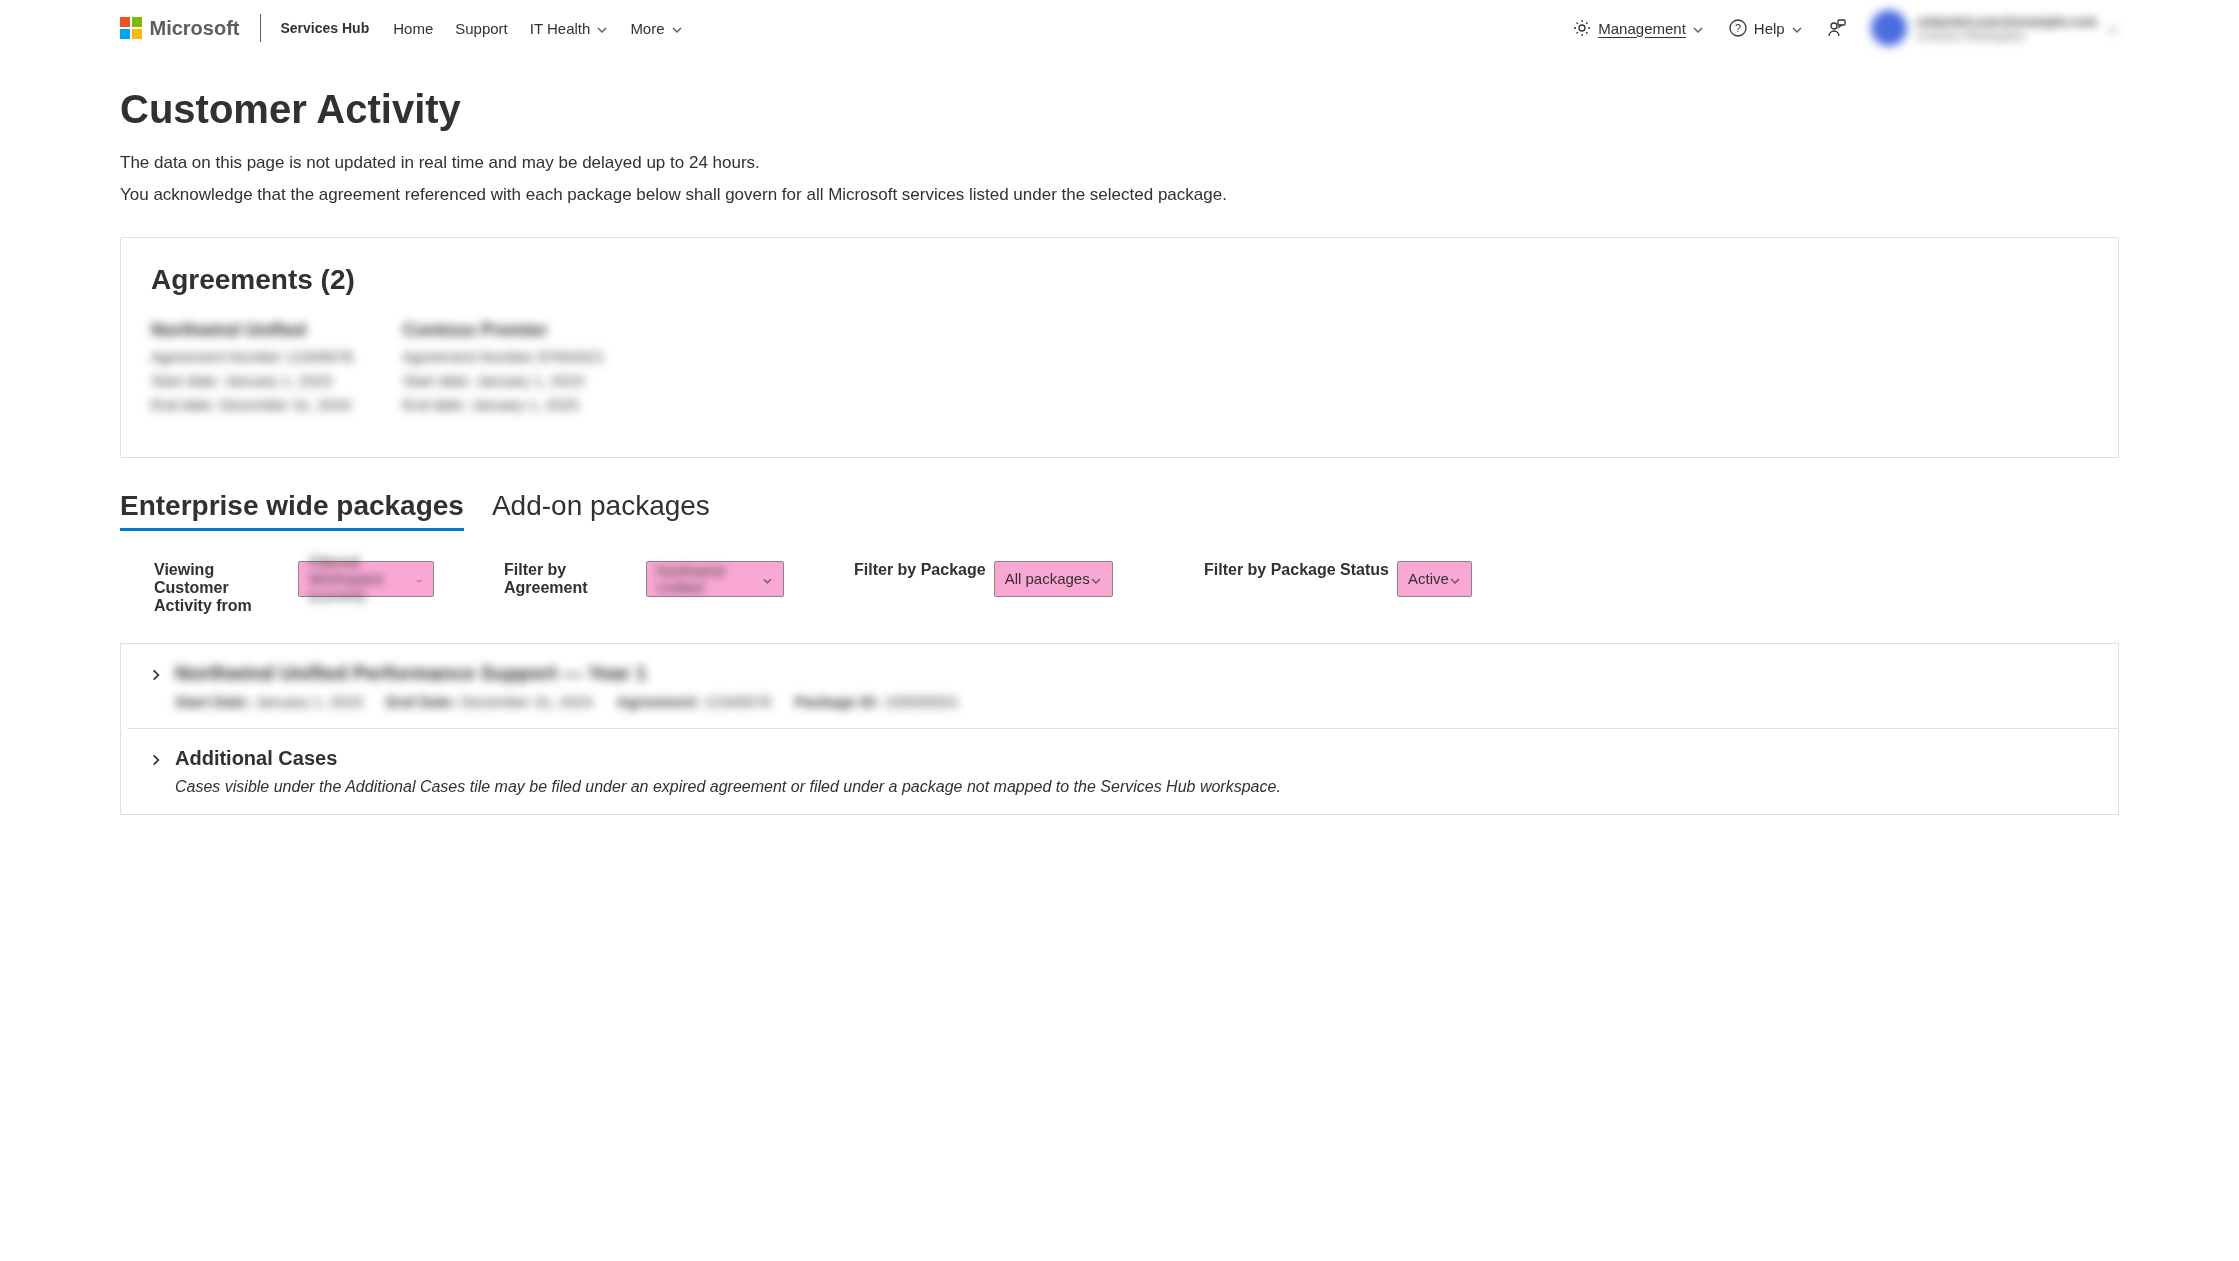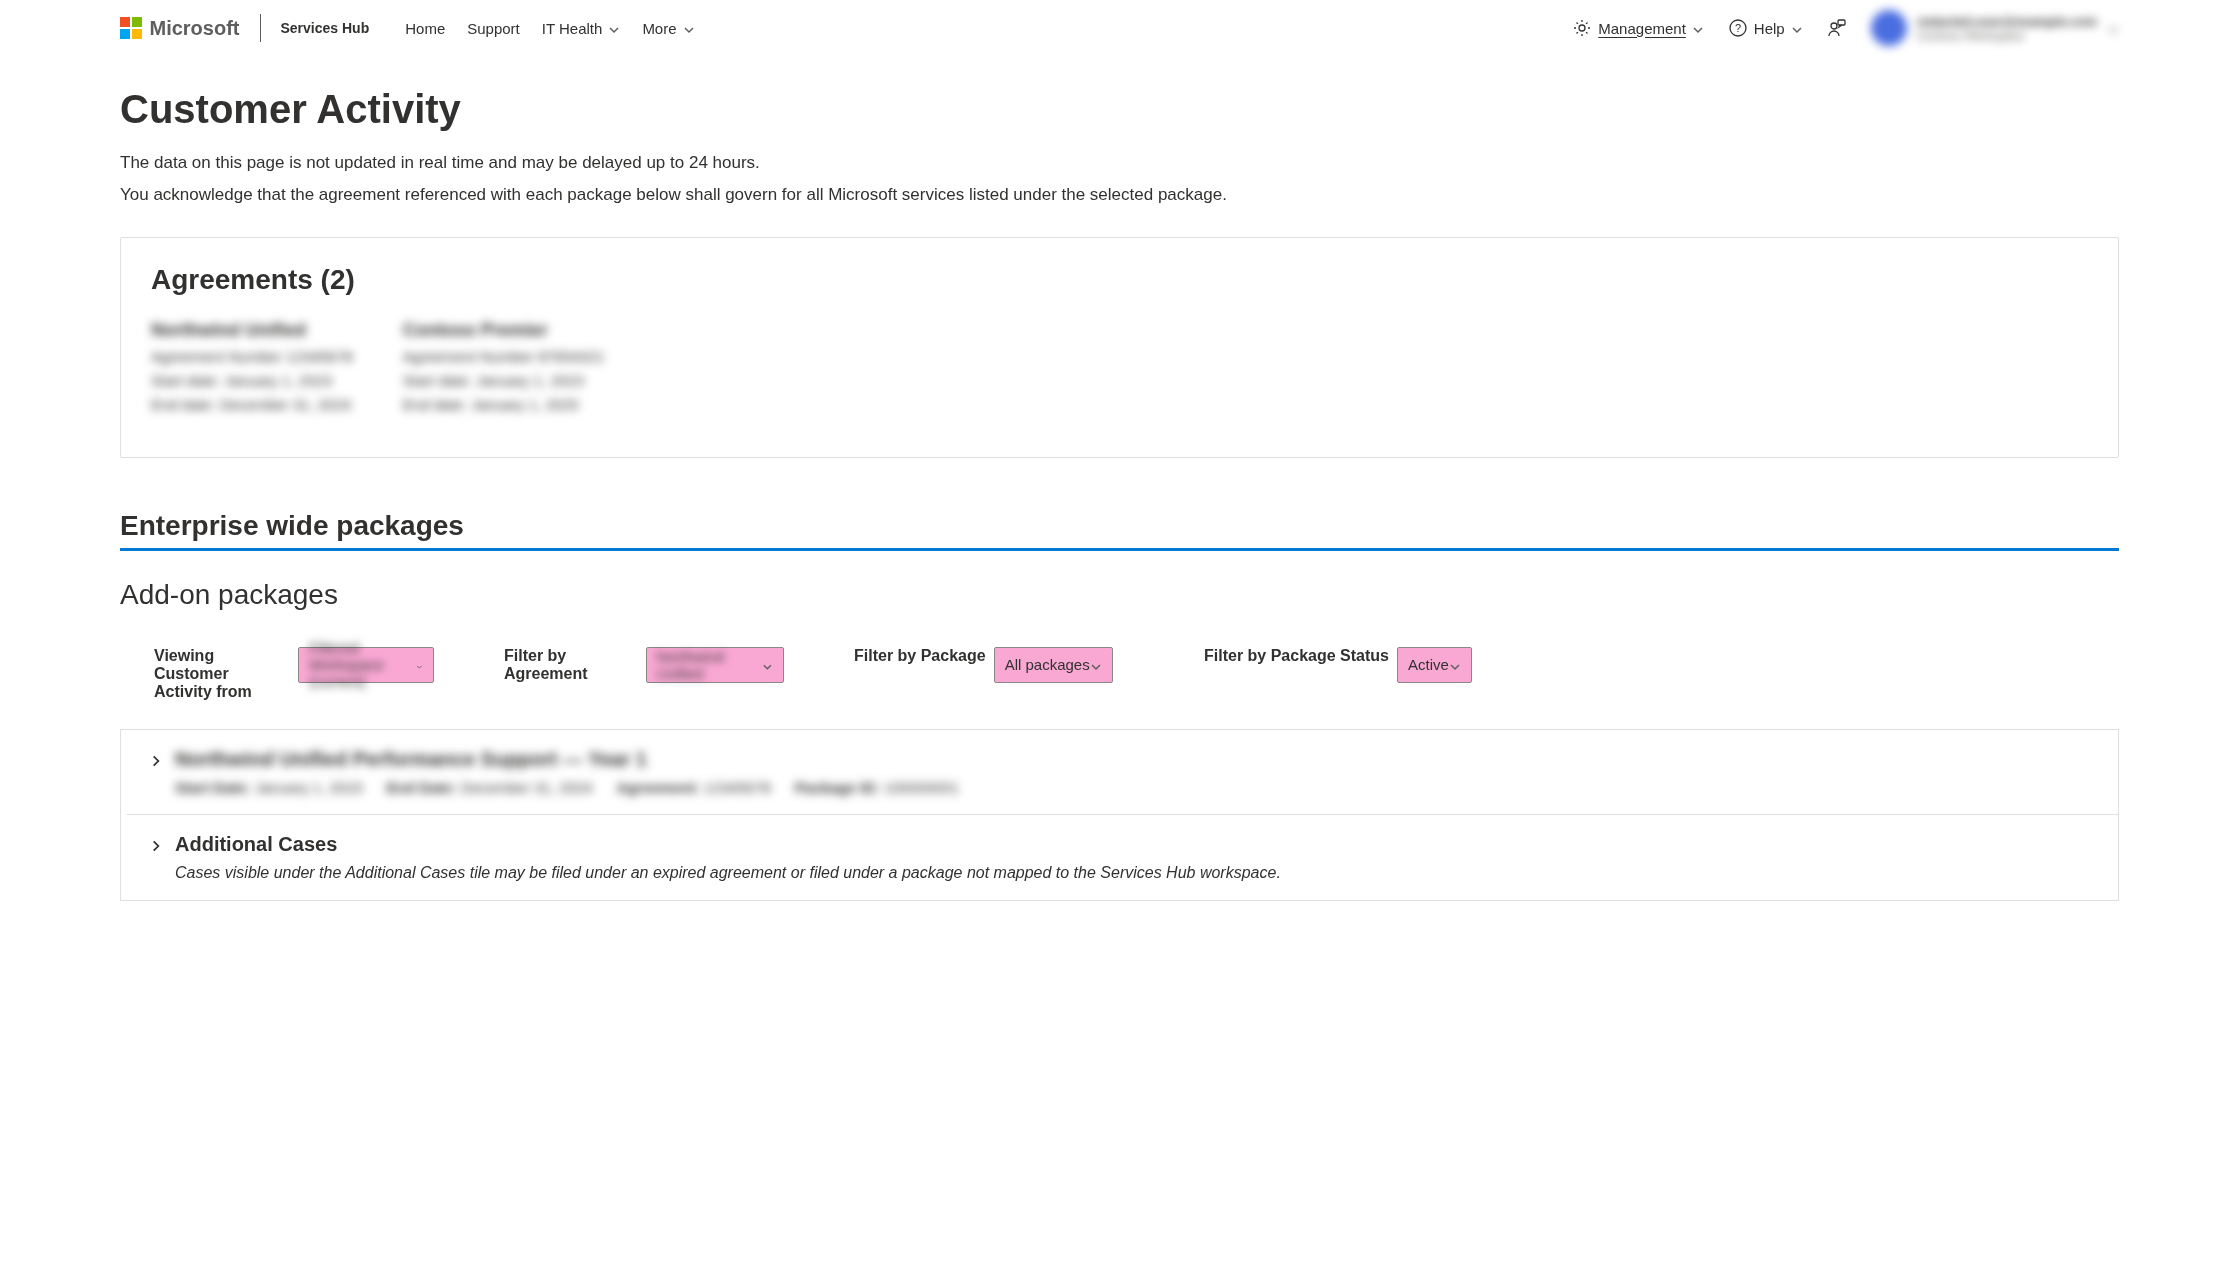--- a/index.html
+++ b/index.html
@@ -43,21 +43,21 @@
       background: #605e5c;
     }
     .product-name {
       font-size: 14px;
       font-weight: 600;
       color: #323130;
     }
     .nav {
       display: flex;
       gap: 22px;
-      margin-left: 16px;
+      margin-left: 4px;
       justify-content: space-between;
     }
     .nav-item {
       display: flex;
       align-items: center;
       gap: 6px;
       font-size: 15px;
       color: #323130;
       cursor: pointer;
     }
@@ -149,23 +149,22 @@
       font-size: 15px;
       line-height: 1.6;
     }
     .agreement-item .ag-name {
       font-weight: 700;
       font-size: 18px;
     }
     .tabs {
       display: flex;
       gap: 28px;
-      margin-top: 52px;
+      margin-top: 32px;
       border-bottom: 0;
-      flex-direction: column;
     }
     .tab {
       font-size: 28px;
       font-weight: 400;
       color: #323130;
       padding-bottom: 6px;
       cursor: pointer;
     }
     .tab.active {
       font-weight: 600;

